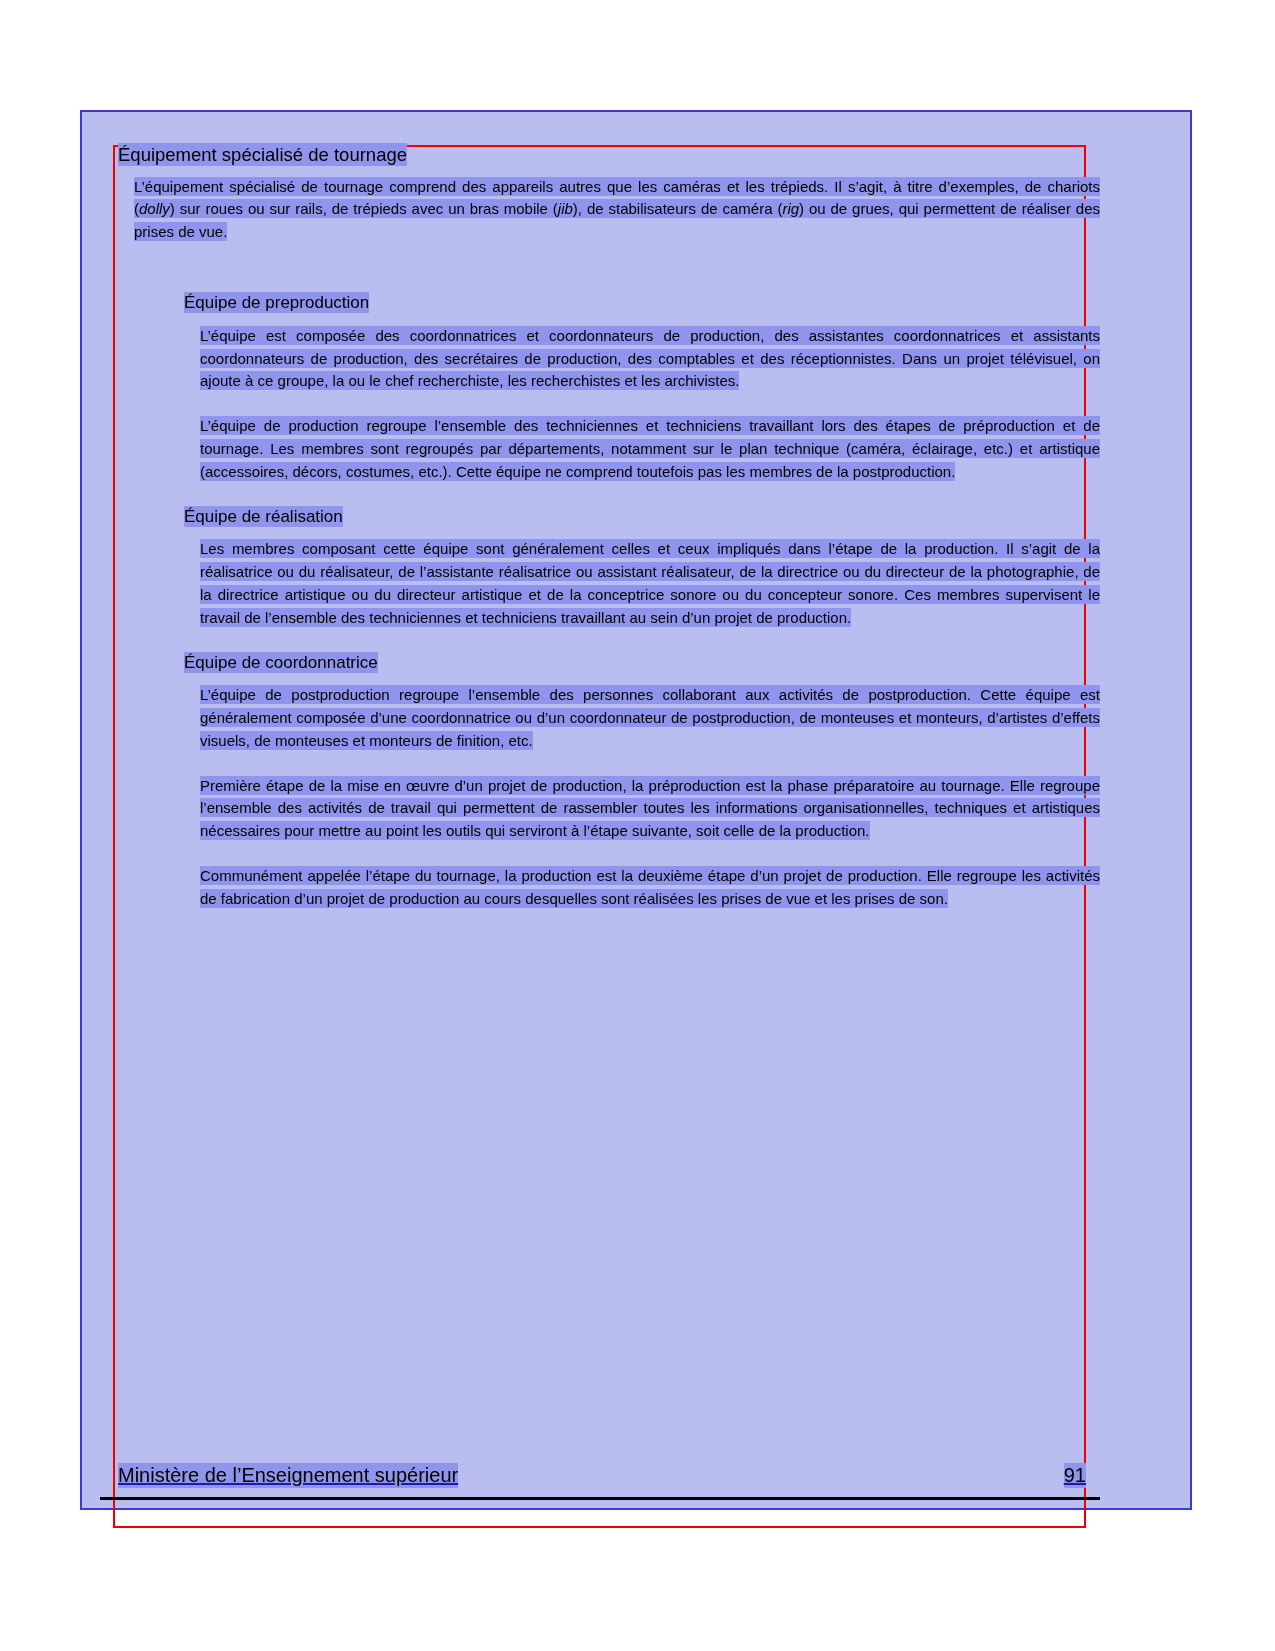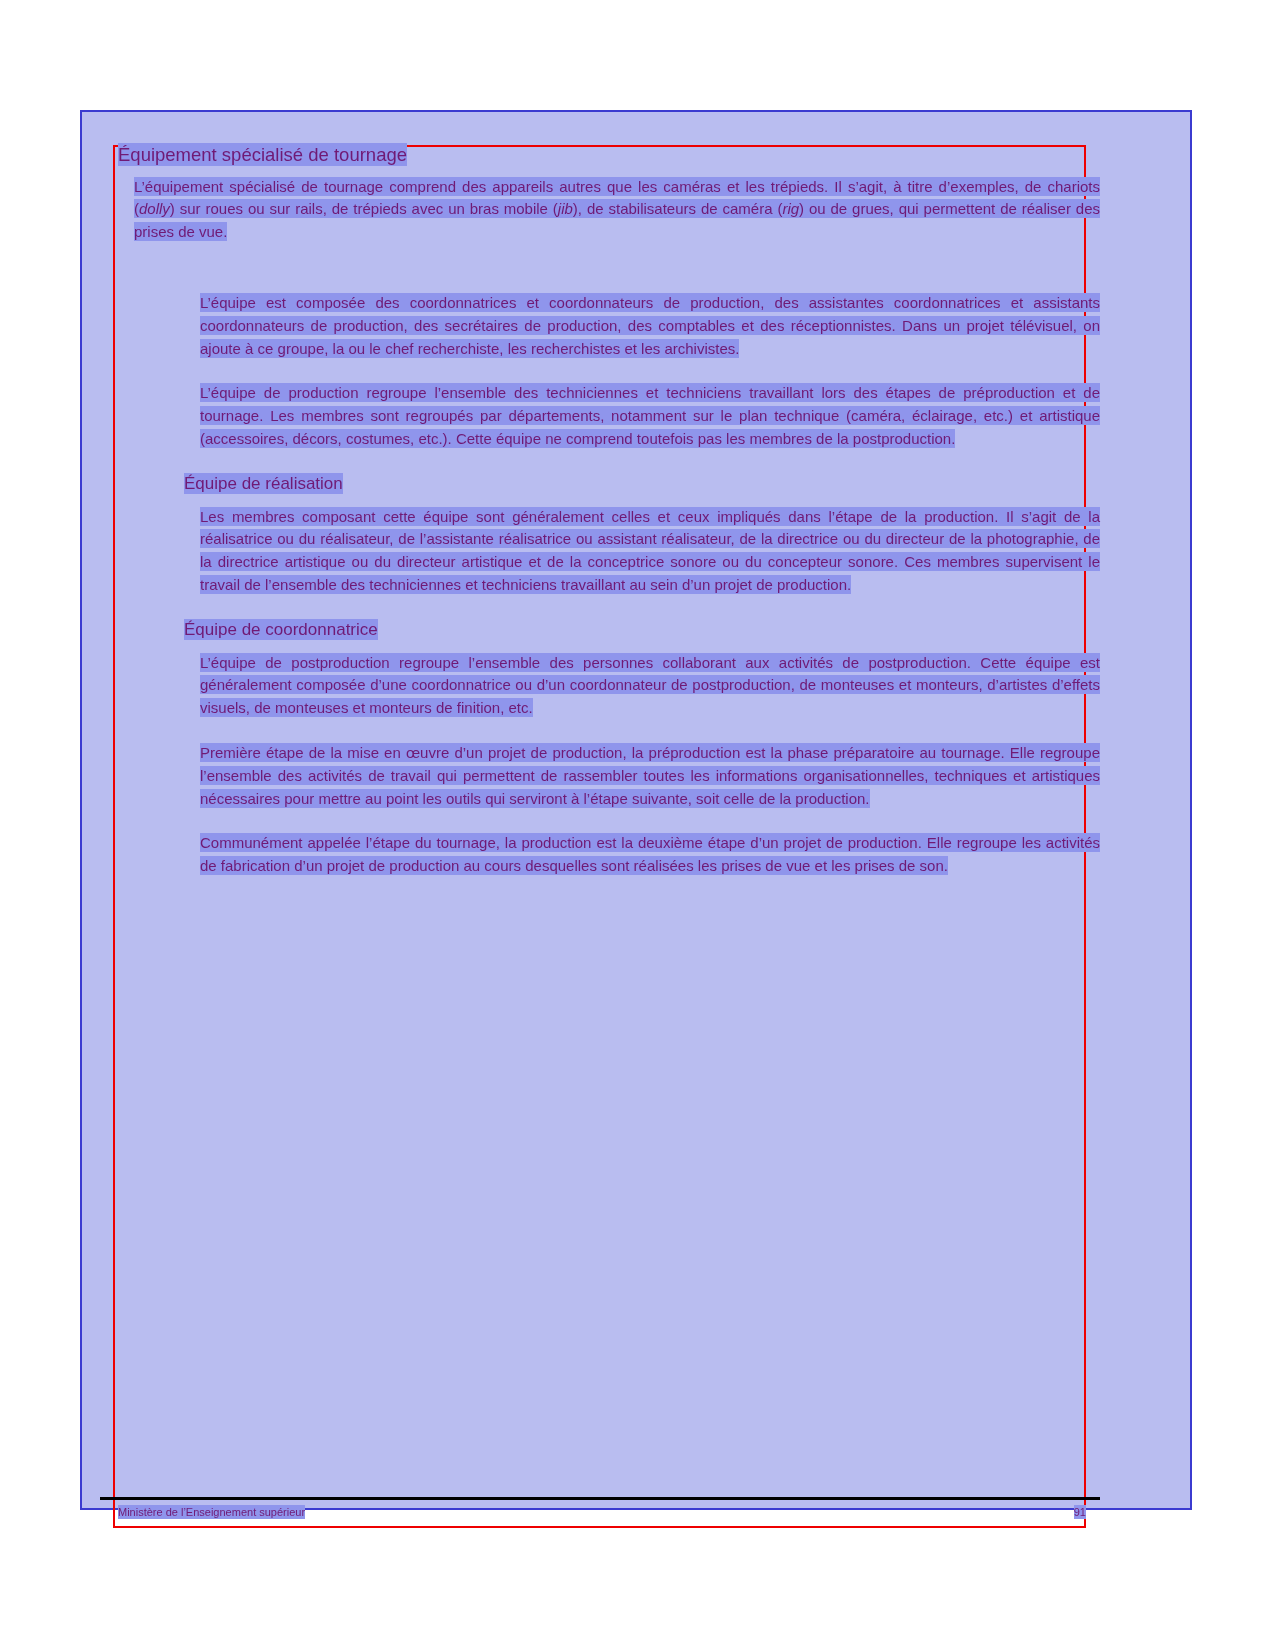--- a/index.html
+++ b/index.html
@@ -44,21 +44,21 @@
     left: 118px;
     top: 143px;
     width: 982px;
     height: 1360px;
     box-sizing: border-box;
   }
 
   
   .hl {
     background: #8f95ec;
-    color: #701a75;
+    color: #000000;
     box-decoration-break: clone;
     -webkit-box-decoration-break: clone;
   }
 
   h2.sec-title {
     font-size: 18.5px;
     font-weight: normal;
     color: #1b1bb4;
     margin: 0 0 9px 0;
     line-height: 1.28;
@@ -100,46 +100,48 @@
     position: absolute;
     left: 100px;
     top: 1497px;
     width: 1000px;
     height: 3px;
     background: #000000;
   }
   .footer {
     position: absolute;
     left: 118px;
-    top: 1505px;
+    top: 1463px;
     width: 968px;
     display: flex;
     justify-content: space-between;
-    font-size: 11px;
+    font-size: 20px;
     color: #1b1bb4;
+    text-decoration: underline;
   }
   .footer .hl { padding: 1px 0; }
 </style>
 </head>
 <body>
 
 <div class="page-sheet"></div>
 <div class="red-frame"></div>
 
 <div class="content">
 
   <h2 class="sec-title"><span class="hl">Équipement spécialisé de tournage</span></h2>
 
   <p class="para"><span class="hl"><span>L’équipement spécialisé de tournage comprend des appareils autres que les caméras et les trépieds. Il s’agit, à titre d’exemples, de chariots (</span><em class="ital">dolly</em><span>) sur roues ou sur rails, de trépieds avec un bras mobile (</span><em class="ital">jib</em><span>), de stabilisateurs de caméra (</span><em class="ital">rig</em><span>) ou de grues, qui permettent de réaliser des prises de vue.</span></span></p>
 
   <div class="spacer-10"></div>
 
 
   <div class="spacer-16"></div>
 
+  <h3 class="sub-title"><span class="hl">Équipe de preproduction</span></h3>
   <p class="para indent"><span class="hl">L’équipe est composée des coordonnatrices et coordonnateurs de production, des assistantes coordonnatrices et assistants coordonnateurs de production, des secrétaires de production, des comptables et des réceptionnistes. Dans un projet télévisuel, on ajoute à ce groupe, la ou le chef recherchiste, les recherchistes et les archivistes.</span></p>
 
   <p class="para indent"><span class="hl">L’équipe de production regroupe l’ensemble des techniciennes et techniciens travaillant lors des étapes de préproduction et de tournage. Les membres sont regroupés par départements, notamment sur le plan technique (caméra, éclairage, etc.) et artistique (accessoires, décors, costumes, etc.). Cette équipe ne comprend toutefois pas les membres de la postproduction.</span></p>
 
   <h3 class="sub-title"><span class="hl">Équipe de réalisation</span></h3>
   <p class="para indent"><span class="hl">Les membres composant cette équipe sont généralement celles et ceux impliqués dans l’étape de la production. Il s’agit de la réalisatrice ou du réalisateur, de l’assistante réalisatrice ou assistant réalisateur, de la directrice ou du directeur de la photographie, de la directrice artistique ou du directeur artistique et de la conceptrice sonore ou du concepteur sonore. Ces membres supervisent le travail de l’ensemble des techniciennes et techniciens travaillant au sein d’un projet de production.</span></p>
 
   <h3 class="sub-title"><span class="hl">Équipe de coordonnatrice</span></h3>
   <p class="para indent"><span class="hl">L’équipe de postproduction regroupe l’ensemble des personnes collaborant aux activités de postproduction. Cette équipe est généralement composée d’une coordonnatrice ou d’un coordonnateur de postproduction, de monteuses et monteurs, d’artistes d’effets visuels, de monteuses et monteurs de finition, etc.</span></p>
 

